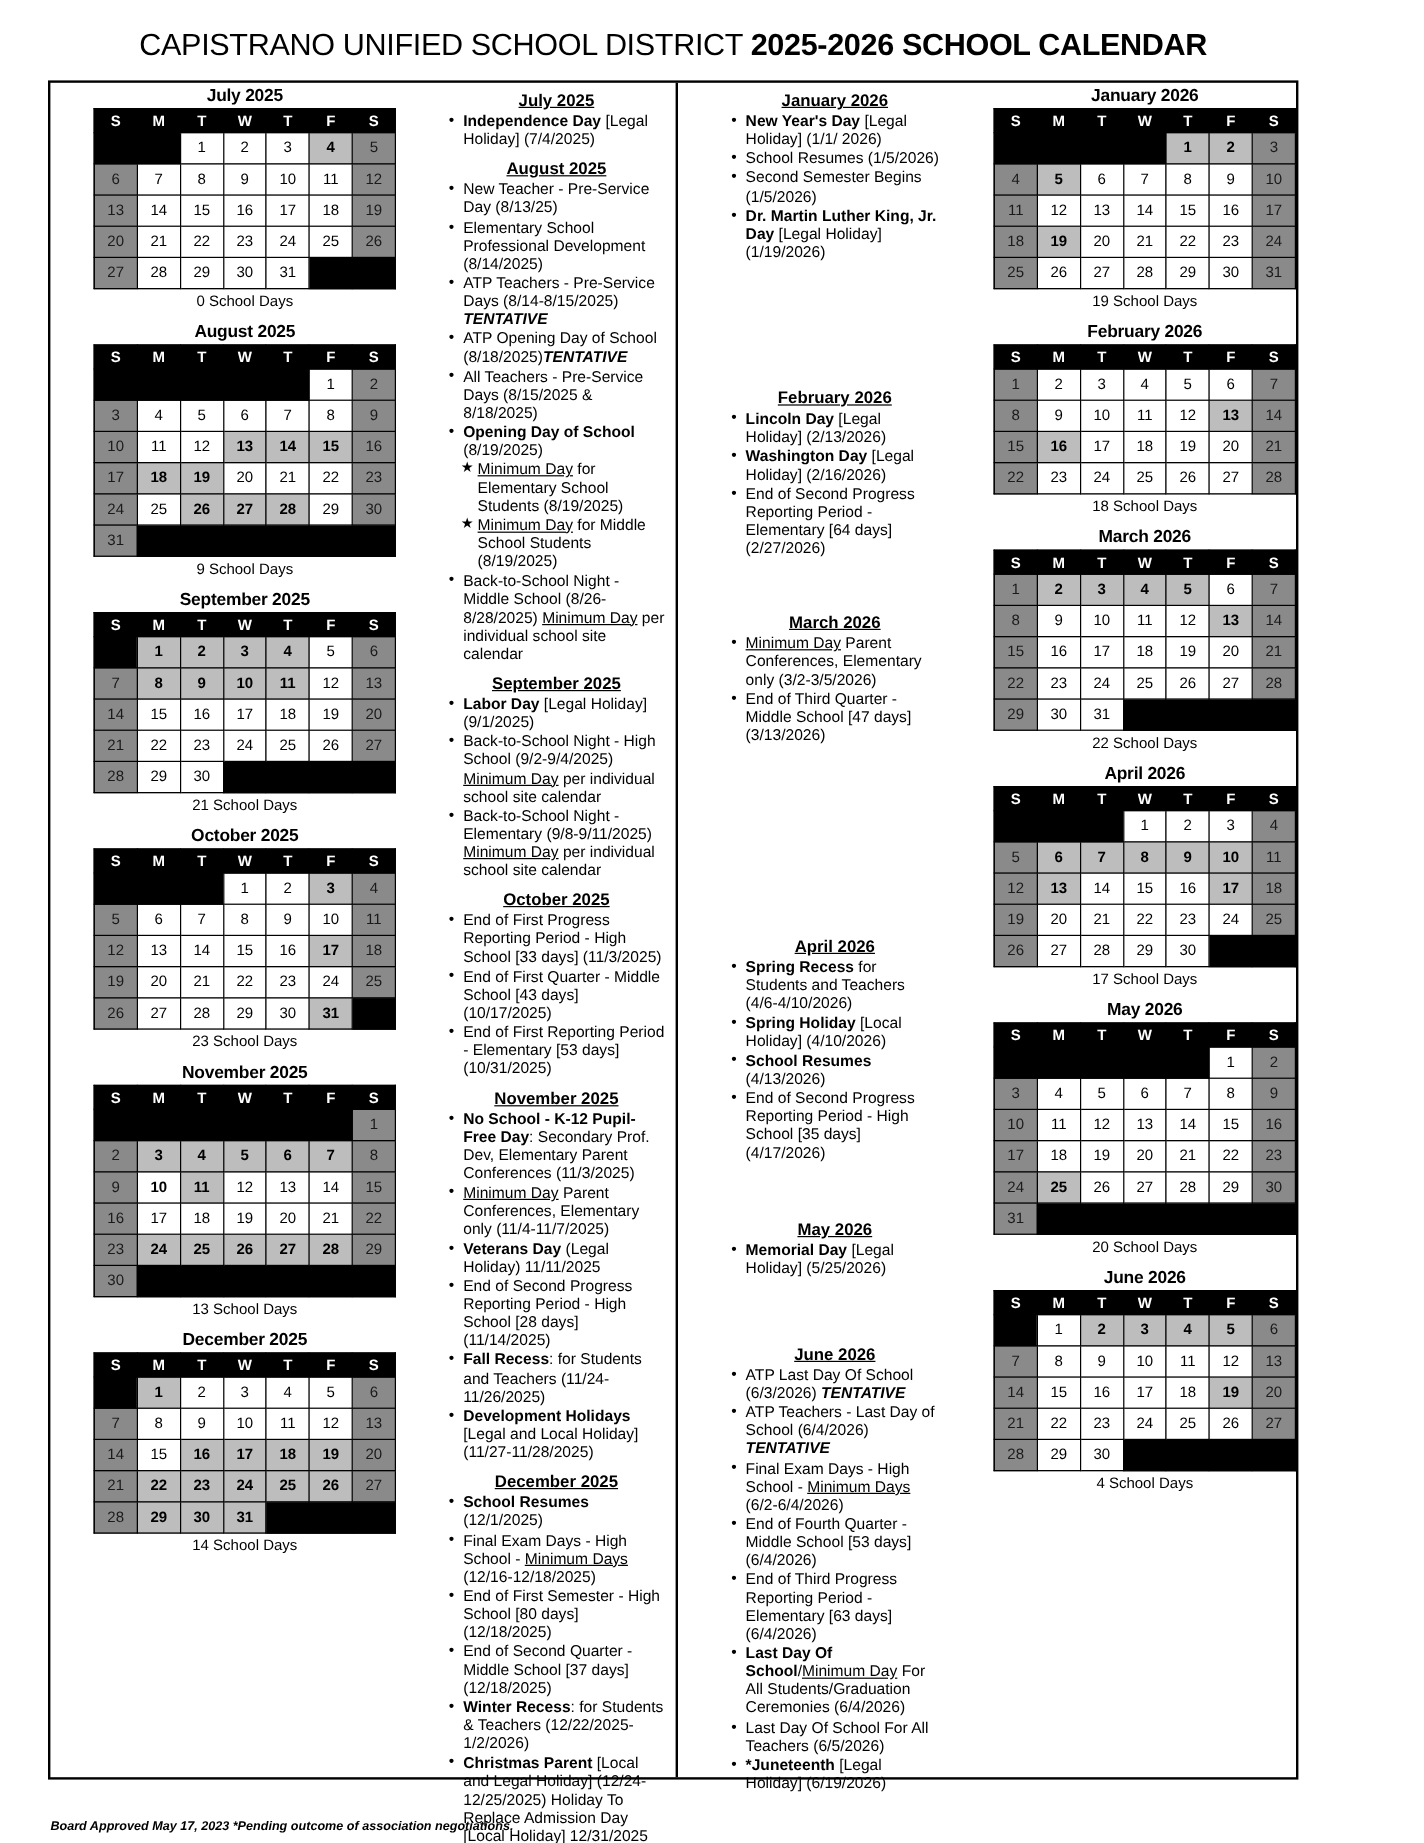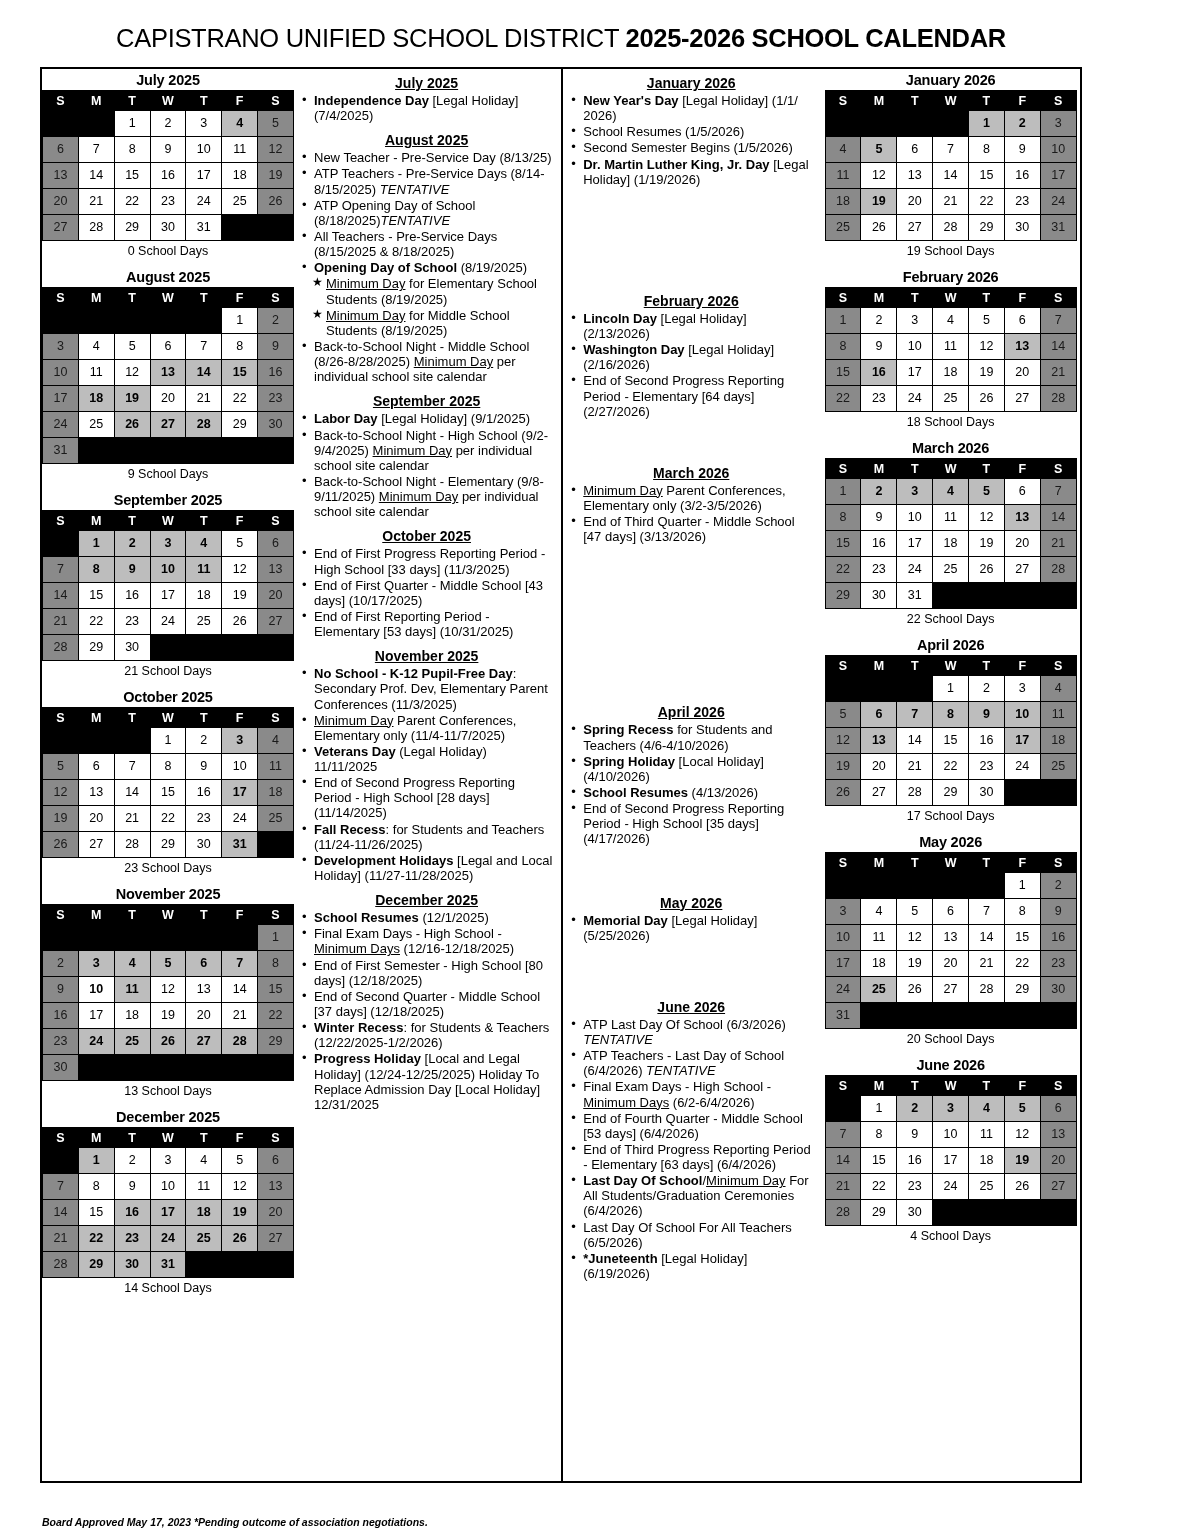--- a/index.html
+++ b/index.html
@@ -27,20 +27,21 @@
 
   .frame {
     margin: 0 40px;
     border: 2px solid #000;
     height: 1416px;
     display: flex;
     position: relative;
   }
   .col {
     position: relative;
+    margin-left: 36px;
   }
   .col-cal-left  { width: 270px; }
   .col-txt-left  { width: 290px; border-right: 2px solid #000; }
   .col-txt-right { width: 278px; }
   .col-cal-right { width: 280px; }
 
   
   .month {
     width: 252px;
     margin: 0 auto;
@@ -109,21 +110,21 @@
     position: absolute;
     left: 2px; top: -1px;
     font-size: 13px;
   }
   ul.ev-list li.star { padding-left: 26px; }
   ul.ev-list li.star::before {
     content: "\2605";
     left: 12px; top: 0px; font-size: 12px;
   }
   .b  { font-weight: bold; }
-  .bi { font-weight: normal; font-style: italic; }
+  .bi { font-weight: bold; font-style: italic; }
   .u  { text-decoration: underline; }
 
   .footer {
     position: absolute;
     left: 42px; bottom: 8px;
     font-size: 10.5px;
     font-style: italic;
     font-weight: bold;
   }
 </style>
@@ -542,20 +543,21 @@
         </div>
       </div>
     <div class="col col-txt-left ev-col" id="txt-left">
         <div class="ev-month first">July 2025</div>
         <ul class="ev-list">
           <li><span class="b">Independence Day</span> [Legal Holiday] (7/4/2025)</li>
         </ul>
         <div class="ev-month">August 2025</div>
         <ul class="ev-list">
           <li>New Teacher - Pre-Service Day (8/13/25)</li>
+          <li>Elementary School Professional Development (8/14/2025)</li>
           <li>ATP Teachers - Pre-Service Days (8/14-8/15/2025) <span class="bi">TENTATIVE</span></li>
           <li>ATP Opening Day of School (8/18/2025)<span class="bi">TENTATIVE</span></li>
           <li>All Teachers - Pre-Service Days (8/15/2025 &amp; 8/18/2025)</li>
           <li><span class="b">Opening Day of School</span> (8/19/2025)</li>
           <li class="star"><span class="u">Minimum Day</span> for Elementary School Students (8/19/2025)</li>
           <li class="star"><span class="u">Minimum Day</span> for Middle School Students (8/19/2025)</li>
           <li>Back-to-School Night - Middle School (8/26-8/28/2025) <span class="u">Minimum Day</span> per individual school site calendar</li>
         </ul>
         <div class="ev-month">September 2025</div>
         <ul class="ev-list">
@@ -578,21 +580,21 @@
           <li><span class="b">Fall Recess</span>: for Students and Teachers  (11/24-11/26/2025)</li>
           <li><span class="b">Development Holidays</span> [Legal and Local Holiday] (11/27-11/28/2025)</li>
         </ul>
         <div class="ev-month">December 2025</div>
         <ul class="ev-list">
           <li><span class="b">School Resumes</span> (12/1/2025)</li>
           <li>Final Exam Days - High School - <span class="u">Minimum Days</span> (12/16-12/18/2025)</li>
           <li>End of First Semester - High School [80 days] (12/18/2025)</li>
           <li>End of Second Quarter - Middle School [37 days] (12/18/2025)</li>
           <li><span class="b">Winter Recess</span>: for Students &amp; Teachers (12/22/2025-1/2/2026)</li>
-          <li><span class="b">Progress Holiday</span> [Local and Legal Holiday] (12/24-12/25/2025) Holiday To Replace Admission Day [Local Holiday] 12/31/2025</li>
+          <li><span class="b">Christmas Parent</span> [Local and Legal Holiday] (12/24-12/25/2025) Holiday To Replace Admission Day [Local Holiday] 12/31/2025</li>
         </ul>
       </div>
     <div class="col col-txt-right ev-col" id="txt-right">
         <div class="ev-month first">January 2026</div>
         <ul class="ev-list">
           <li><span class="b">New Year's Day</span> [Legal Holiday] (1/1/ 2026)</li>
           <li>School Resumes (1/5/2026)</li>
           <li>Second Semester Begins (1/5/2026)</li>
           <li><span class="b">Dr. Martin Luther King, Jr. Day</span> [Legal Holiday] (1/19/2026)</li>
         </ul>

